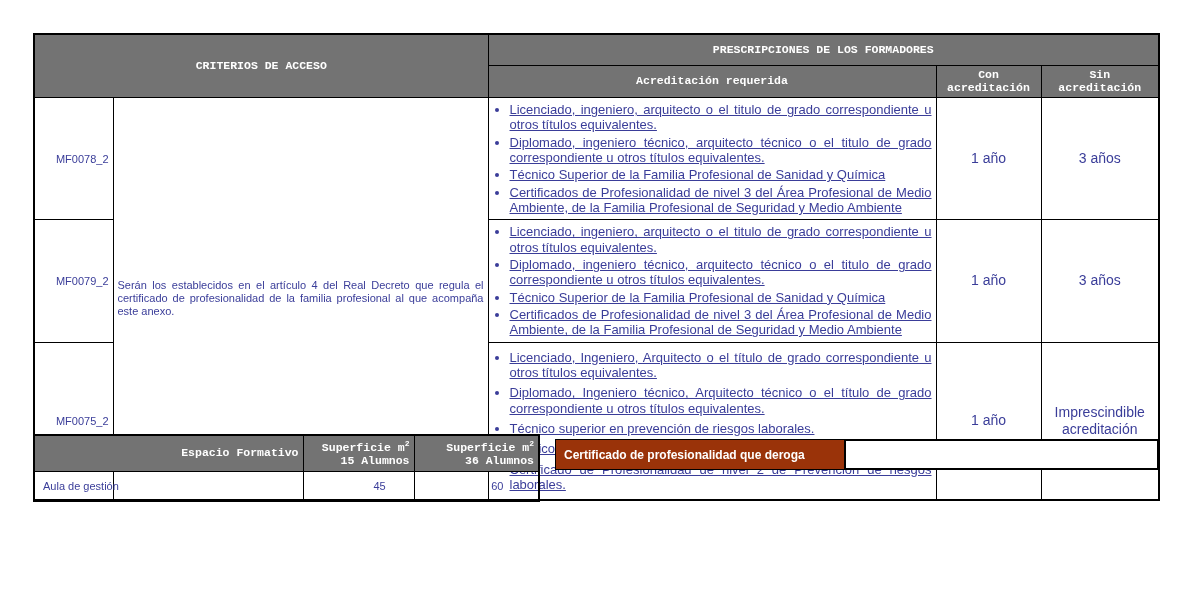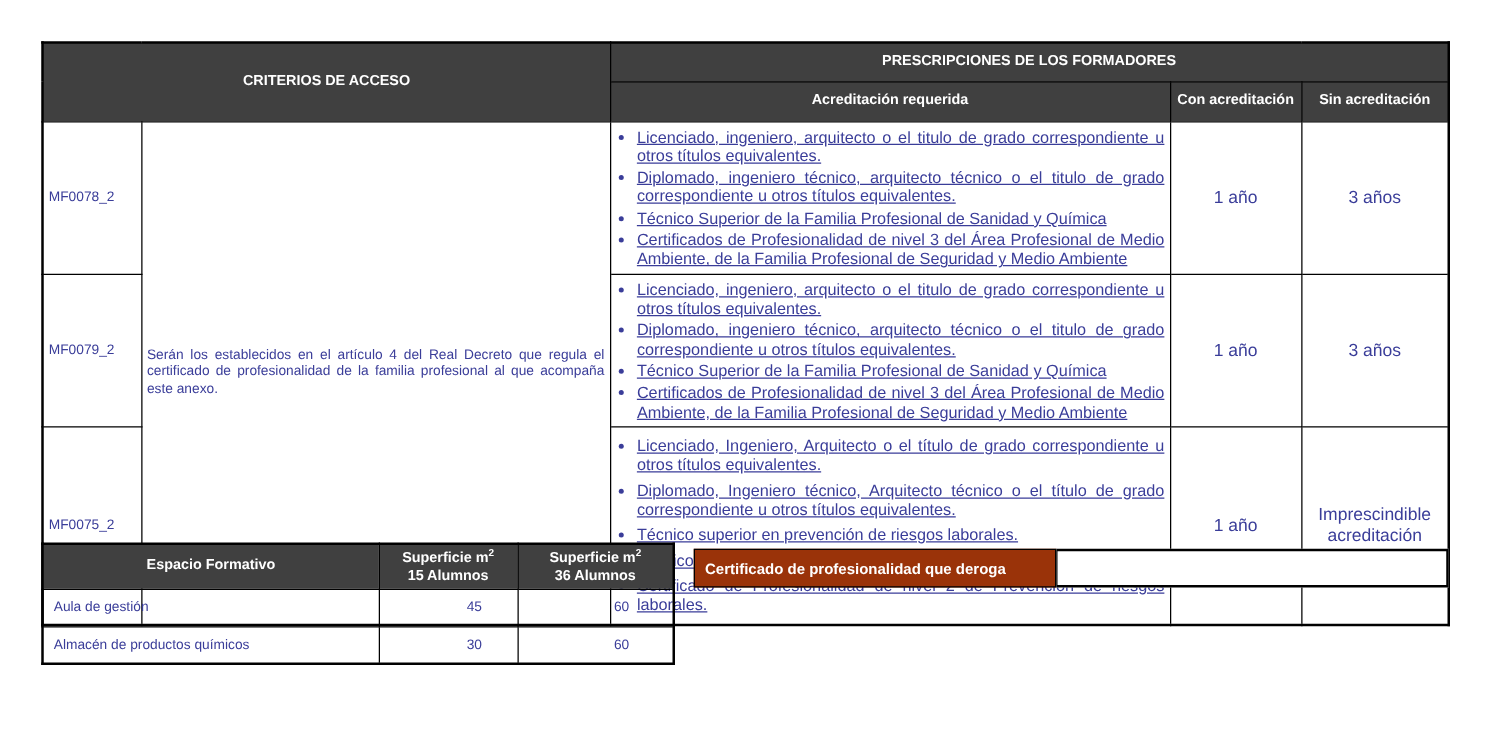--- a/index.html
+++ b/index.html
@@ -9,39 +9,39 @@
     font-family: "Liberation Sans", "DejaVu Sans", sans-serif;
     color: #3A3D99;
   }
 
   
   .main-table-wrap { position: absolute; left: 33px; top: 33px; }
   table { border-collapse: collapse; table-layout: fixed; }
   .grid { border: 2px solid #000; }
   .grid th, .grid td { border: 1px solid #000; padding: 2px 4px; vertical-align: middle; }
   .hdr {
-    background: #404040; color: #ffffff; font-weight: bold;
-    font-size: 11.5px; text-align: center; line-height: 1.2;
+    background: #737373; color: #ffffff; font-weight: bold;
+    font-size: 11.5px; text-align: center; line-height: 1.2; font-family: Liberation Mono, monospace;
   }
   .row-a { height: 31px; }
   .row-b { height: 32px; padding-left: 48px; }
   .body-r1 { height: 100px; }
   .body-r2 { height: 102px; }
   .body-r3 { height: 106px; }
-  .code-cell { text-align: left; font-size: 11px; }
+  .code-cell { text-align: right; font-size: 11px; }
   .criteria-cell { font-size: 11px; text-align: justify; padding: 4px 12px; line-height: 1.22; }
   .bullets-cell { padding: 3px 6px 3px 8px; font-size: 13px; text-decoration: underline; }
   .bullets-cell ul { margin: 0; padding-left: 17px; text-align: justify; line-height: 1.18; }
   .bullets-cell li { margin: 2px 0; }
   .bullets-cell ul.spaced li { margin: 5px 0; }
   .val-cell { text-align: center; font-size: 14px; line-height: 1.25; }
 
   
   .espacios-wrap { position: absolute; left: 33px; top: 434px; }
-  .espacios th { height: 36px; }
+  .espacios th { height: 36px; text-align: right; }
   .espacios td { height: 30px; font-size: 11px; padding-left: 46px; }
   .espacios .name-cell { text-align: left; padding-left: 8px; }
   .espacios .num-cell { text-align: center; }
   .espacios sup { font-size: 8px; }
 
   
   .deroga-wrap { position: absolute; left: 555px; top: 439px; display: flex; justify-content: space-between; }
   .deroga-label {
     width: 290px; height: 31px; background: #9A3309; border: 1px solid #000;
     color: #fff; font-weight: bold; font-size: 12px;
@@ -131,25 +131,20 @@
         <th class="hdr"><span>Superficie m</span><sup>2</sup><br><span>15 Alumnos</span></th>
         <th class="hdr"><span>Superficie m</span><sup>2</sup><br><span>36 Alumnos</span></th>
       </tr>
     </thead>
     <tbody>
       <tr>
         <td class="name-cell">Aula de gestión</td>
         <td class="num-cell">45</td>
         <td class="num-cell">60</td>
       </tr>
-      <tr>
-        <td class="name-cell">Almacén de productos químicos</td>
-        <td class="num-cell">30</td>
-        <td class="num-cell">60</td>
-      </tr>
     </tbody>
   </table>
 </div>
 
 <div class="deroga-wrap">
   <div class="deroga-label">Certificado de profesionalidad que deroga</div>
   <div class="deroga-value"></div>
 </div>
 
 </body></html>

